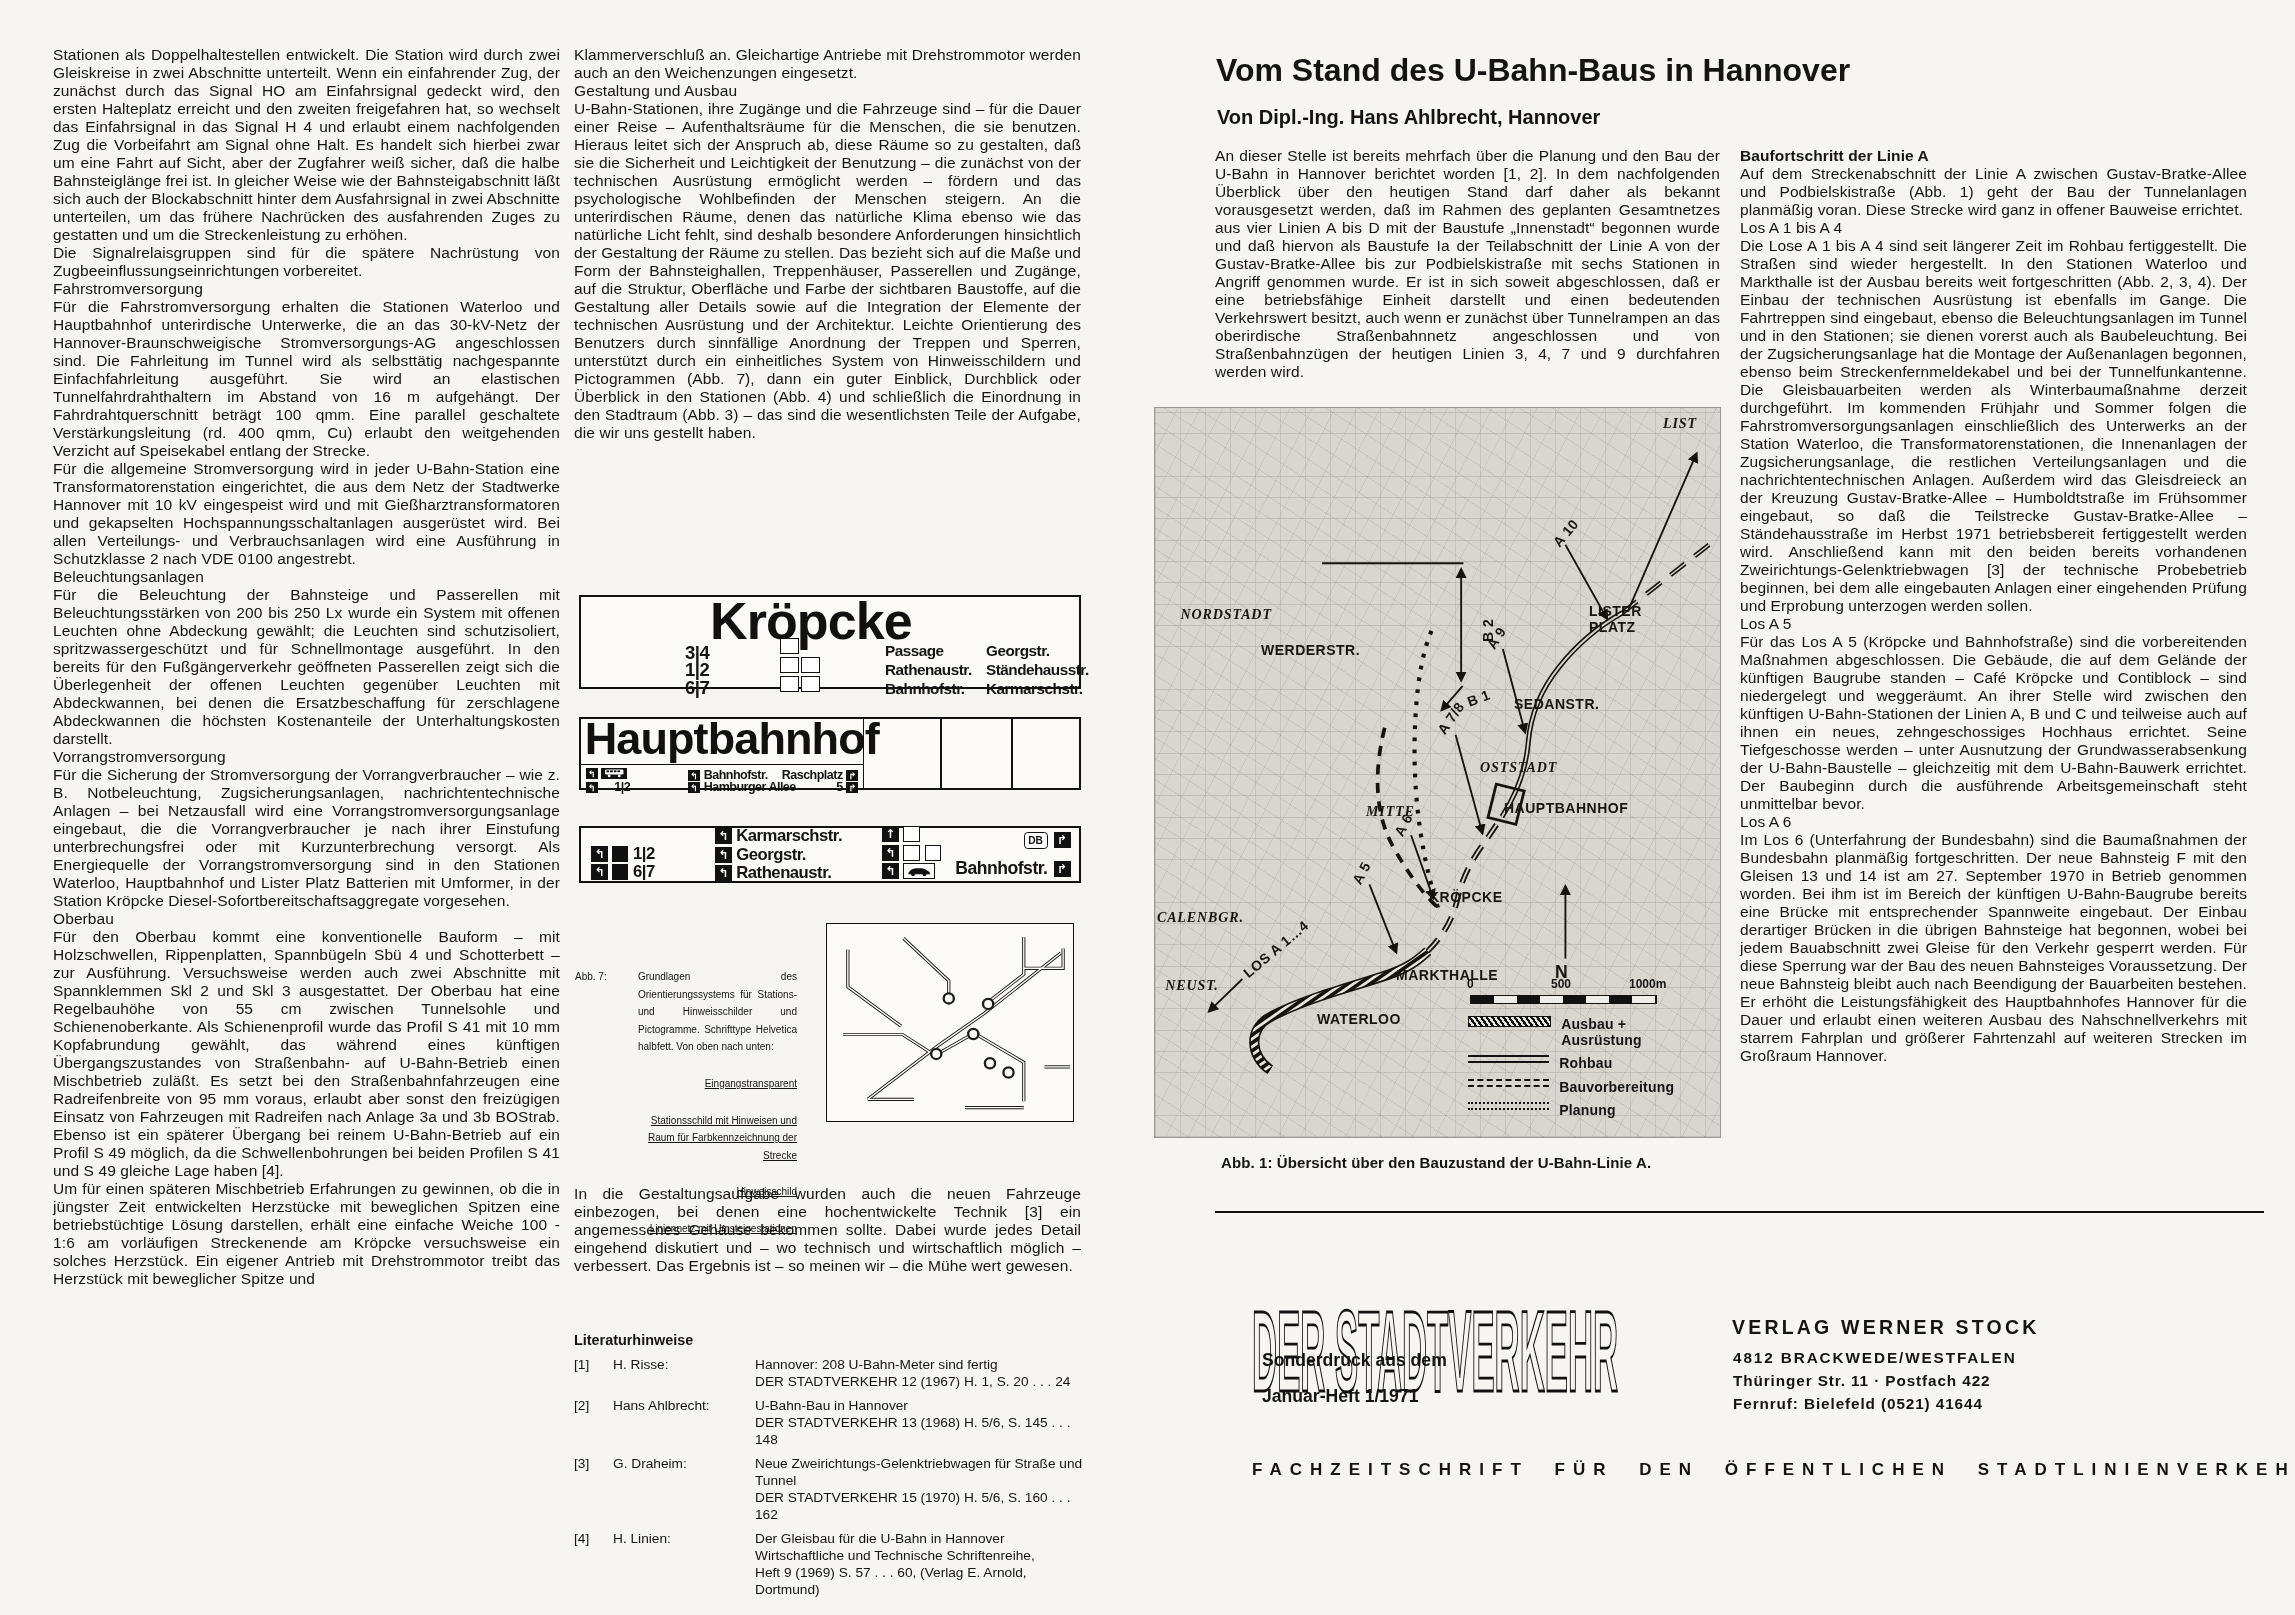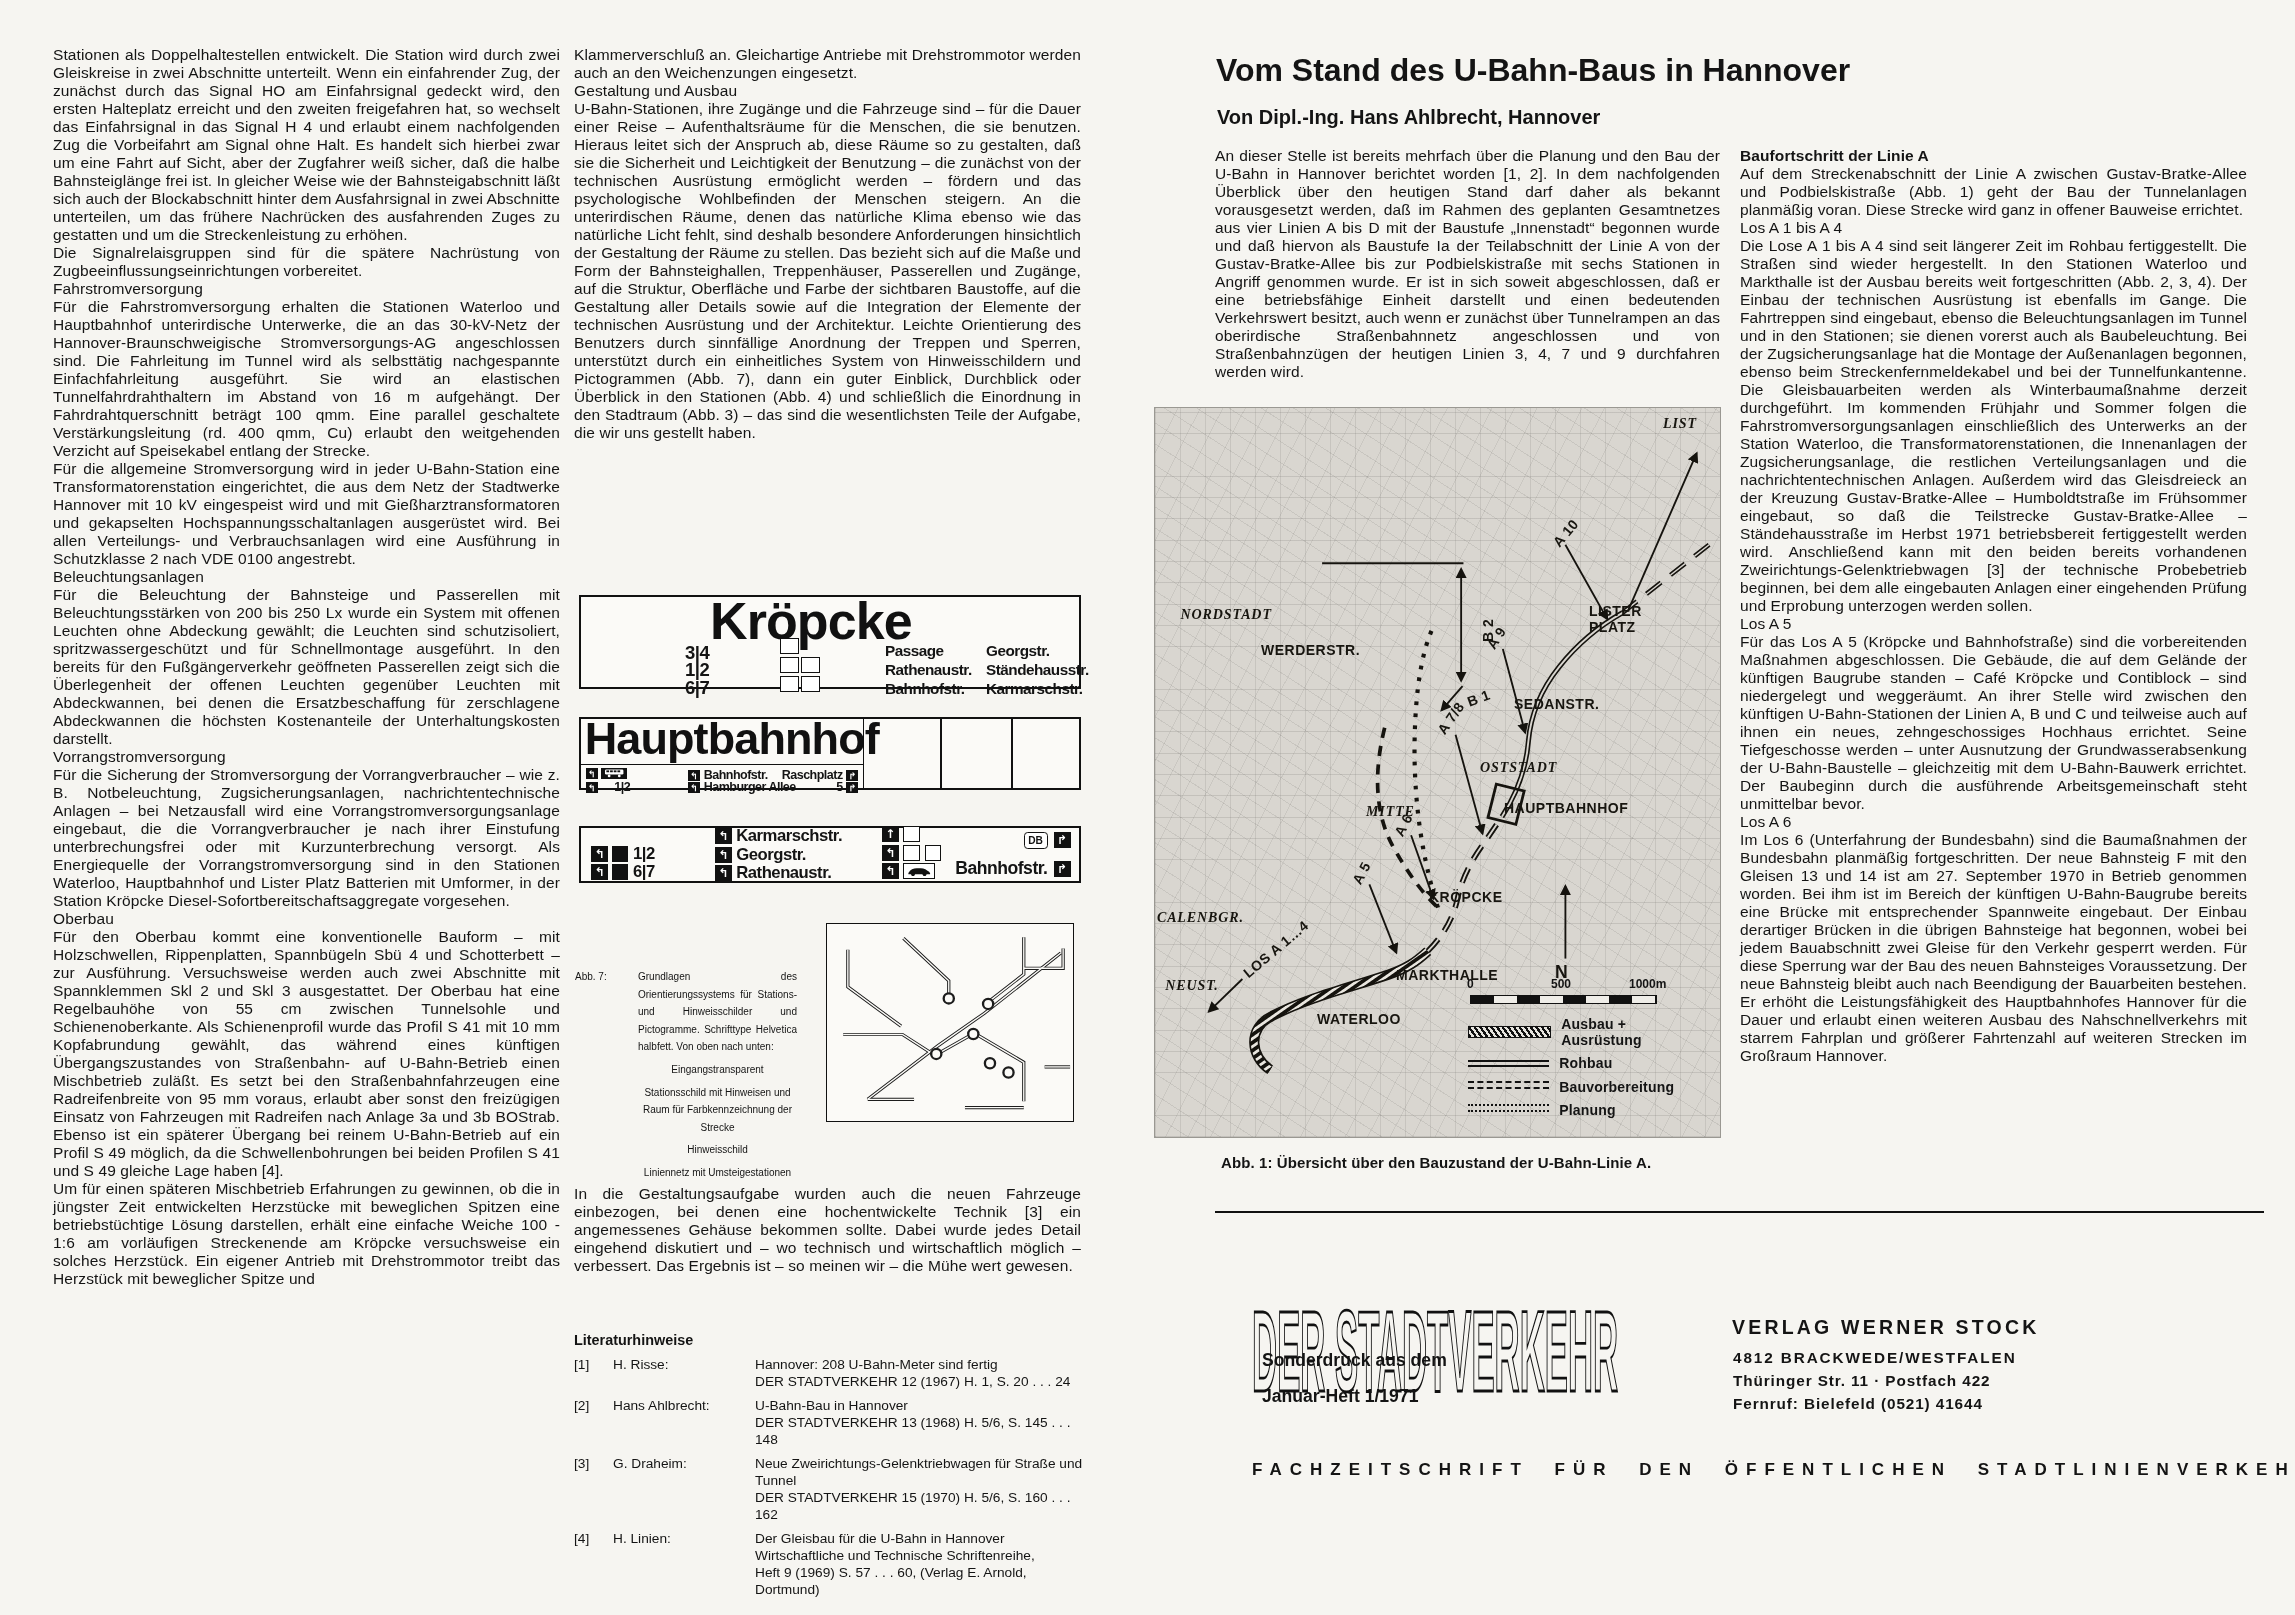--- a/index.html
+++ b/index.html
@@ -19,21 +19,21 @@
   .blk{display:inline-block;background:#111;flex:none;}
   .row{display:flex;align-items:center;gap:4.6px;position:absolute;}
   .slabel{font-weight:bold;letter-spacing:-0.5px;}
   .dbbadge{display:inline-flex;align-items:center;justify-content:center;border:1.9px solid #111;border-radius:3.7px;
         font-weight:bold;background:#fff;color:#111;flex:none;}
   .vline{position:absolute;top:0;bottom:0;width:1.9px;background:#111;}
   
   .cap7{position:absolute;font-size:10px;line-height:17.6px;}
   .cap7 .hang{position:relative;padding-left:63px;text-align:justify;}
   .cap7 .abb{position:absolute;left:0;top:0;}
-  .cap7 .item{padding-left:63px;margin-top:5px;text-align:center;}
+  .cap7 .item{padding-left:63px;margin-top:19px;text-align:right;text-decoration:underline;}
   
   .refs{position:absolute;font-size:13.7px;line-height:17px;text-align:left;}
   .ref{position:relative;margin-bottom:7px;}
   .ref .num{position:absolute;left:0;top:0;}
   .ref .auth{position:absolute;left:39px;top:0;}
   .ref .body{margin-left:181px;}
   
   .rtitle{position:absolute;font-size:32px;font-weight:bold;letter-spacing:0;}
   .byline{position:absolute;font-size:20px;font-weight:bold;}
   
@@ -43,21 +43,21 @@
         repeating-linear-gradient(0deg, rgba(110,108,104,.20) 0 0.9px, transparent 0.9px 21.3px),
         repeating-linear-gradient(90deg, rgba(110,108,104,.17) 0 0.9px, transparent 0.9px 25px),
         repeating-linear-gradient(33deg, rgba(95,94,90,.14) 0 0.9px, transparent 0.9px 17.6px),
         repeating-linear-gradient(117deg, rgba(95,94,90,.12) 0 0.9px, transparent 0.9px 20px),
         #d9d6d0;}
   .map svg.routes{position:absolute;left:0;top:0;}
   .mlabel{position:absolute;font-weight:bold;font-size:14px;letter-spacing:0.5px;color:#17150f;white-space:nowrap;}
   .mser{font-family:"Liberation Serif","DejaVu Serif",serif;font-style:italic;font-weight:600;letter-spacing:0.9px;}
   .mcaption{position:absolute;font-size:15px;font-weight:bold;letter-spacing:0.1px;}
   .legend{position:absolute;left:313px;top:608px;width:213px;}
-  .lrow{display:flex;align-items:center;gap:10.2px;margin-bottom:7.4px;}
+  .lrow{display:flex;gap:10.2px;margin-bottom:7.4px;}
   .lswatch{width:81px;flex:none;}
   .ltext{font-weight:bold;font-size:14px;letter-spacing:0.2px;}
   .sw-hatch{height:9.3px;border:1.4px solid #111;background:repeating-linear-gradient(55deg,#111 0 2.3px,#e8e6e0 2.3px 4.6px);}
   .sw-line2{height:7.4px;border-top:2.3px solid #111;border-bottom:2.3px solid #111;box-sizing:border-box;}
   .sw-dash2 div{border-top:2.3px dashed #111;height:4.2px;}
   .sw-dot2 div{border-top:2.3px dotted #111;height:4.2px;}
   .scalebar{position:absolute;left:315px;top:587px;width:185px;height:6.5px;border:1.4px solid #111;
      background:repeating-linear-gradient(90deg,#111 0 23px,#efede8 23px 46px);}
   .scl{position:absolute;font-weight:bold;font-size:12px;}
   

